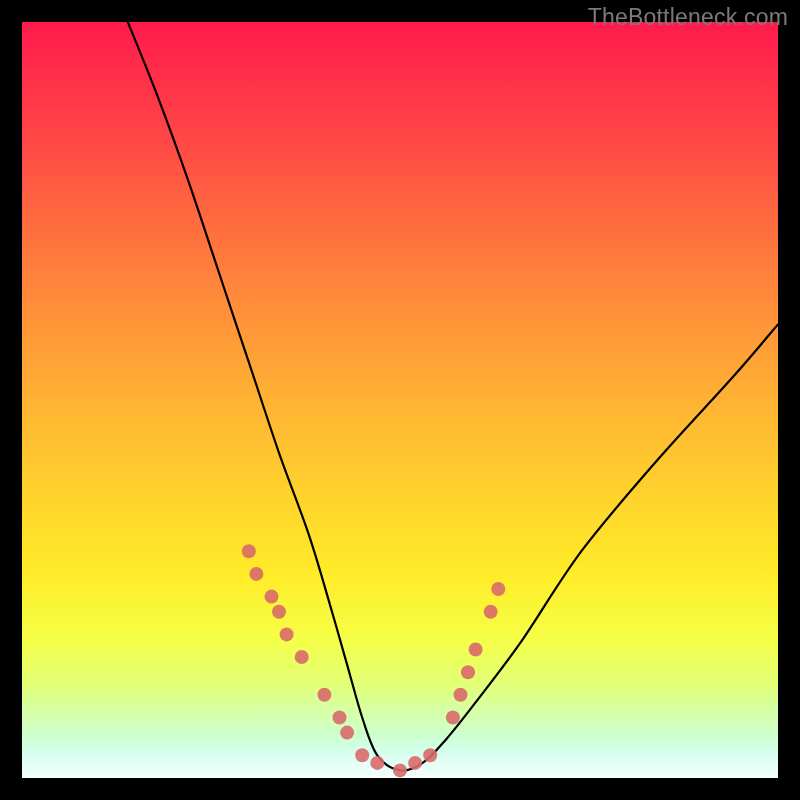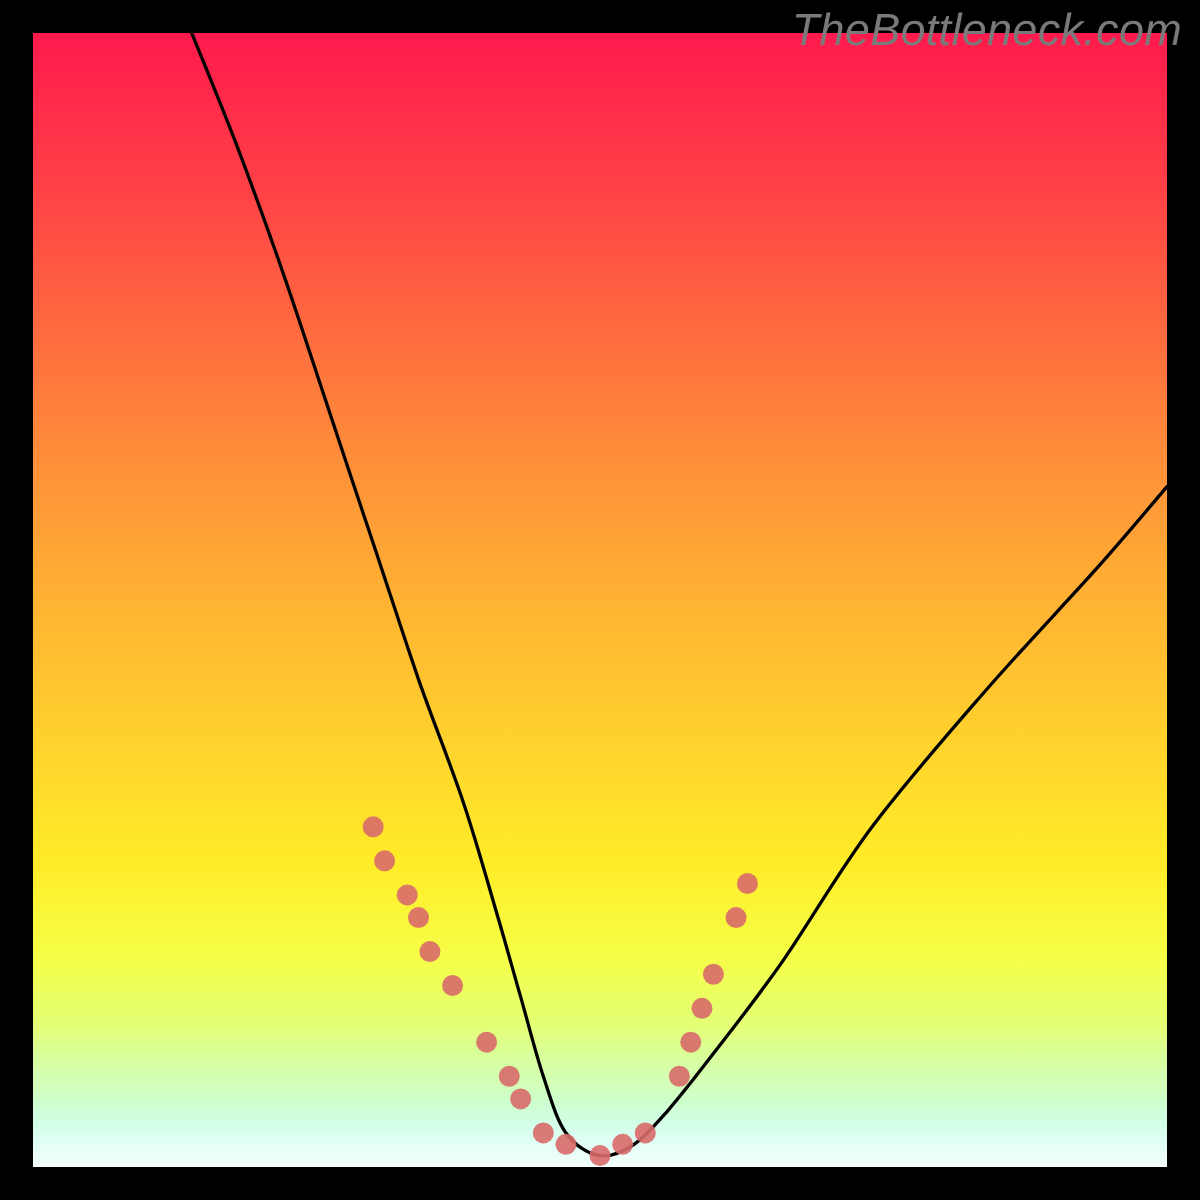--- a/index.html
+++ b/index.html
@@ -66,25 +66,24 @@
   }
   svg.curve {
     position: absolute;
     inset: 0;
   }
   .watermark {
     position: absolute;
     top: 4px;
     right: 12px;
     color: #7a7a7a;
-    font-size: 30px;
+    font-size: 23px;
     letter-spacing: 0.2px;
     font-weight: 400;
     user-select: none;
-    font-style: italic;
   }
 </style>
 </head>
 <body>
 
 <div class="frame">
   <div class="plot">
     <div class="gradient"></div>
     <div class="whitener"></div>
 

